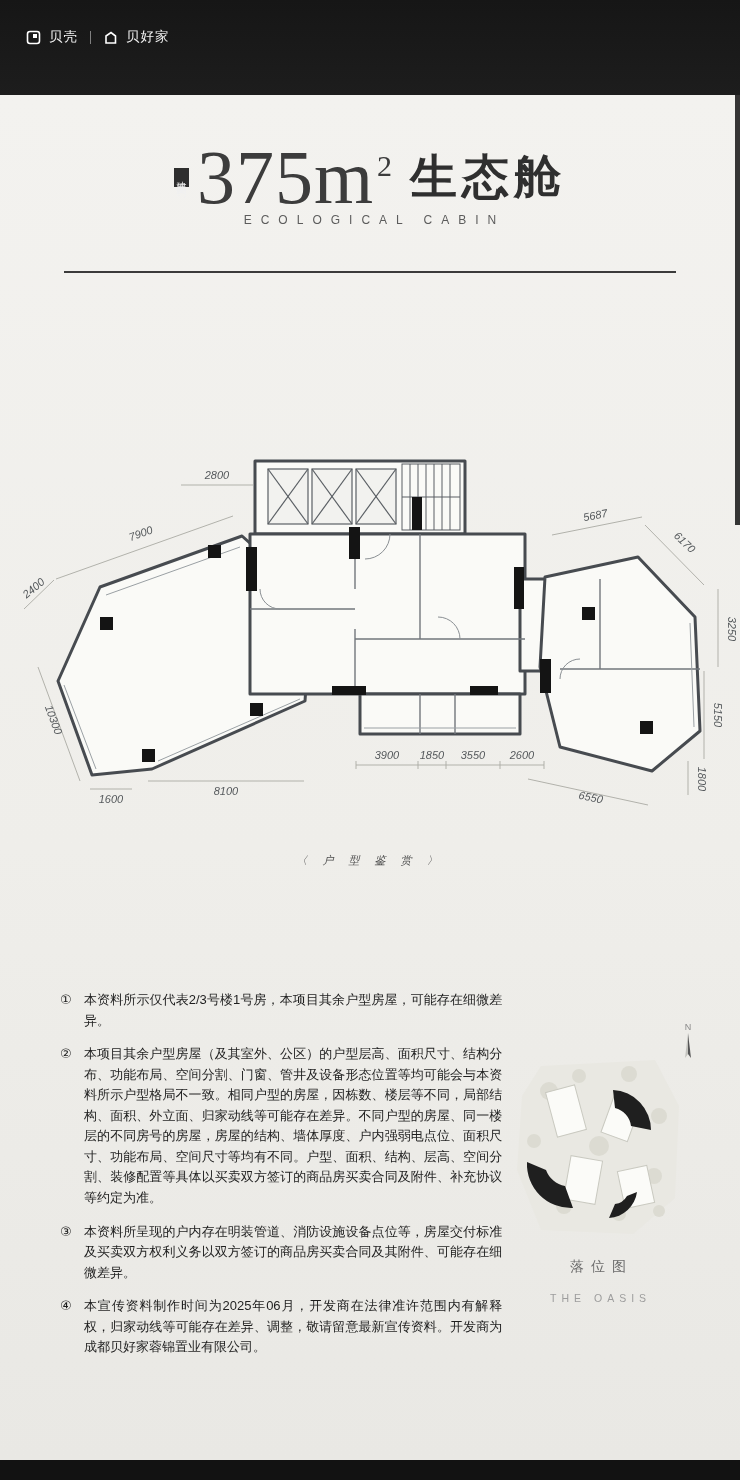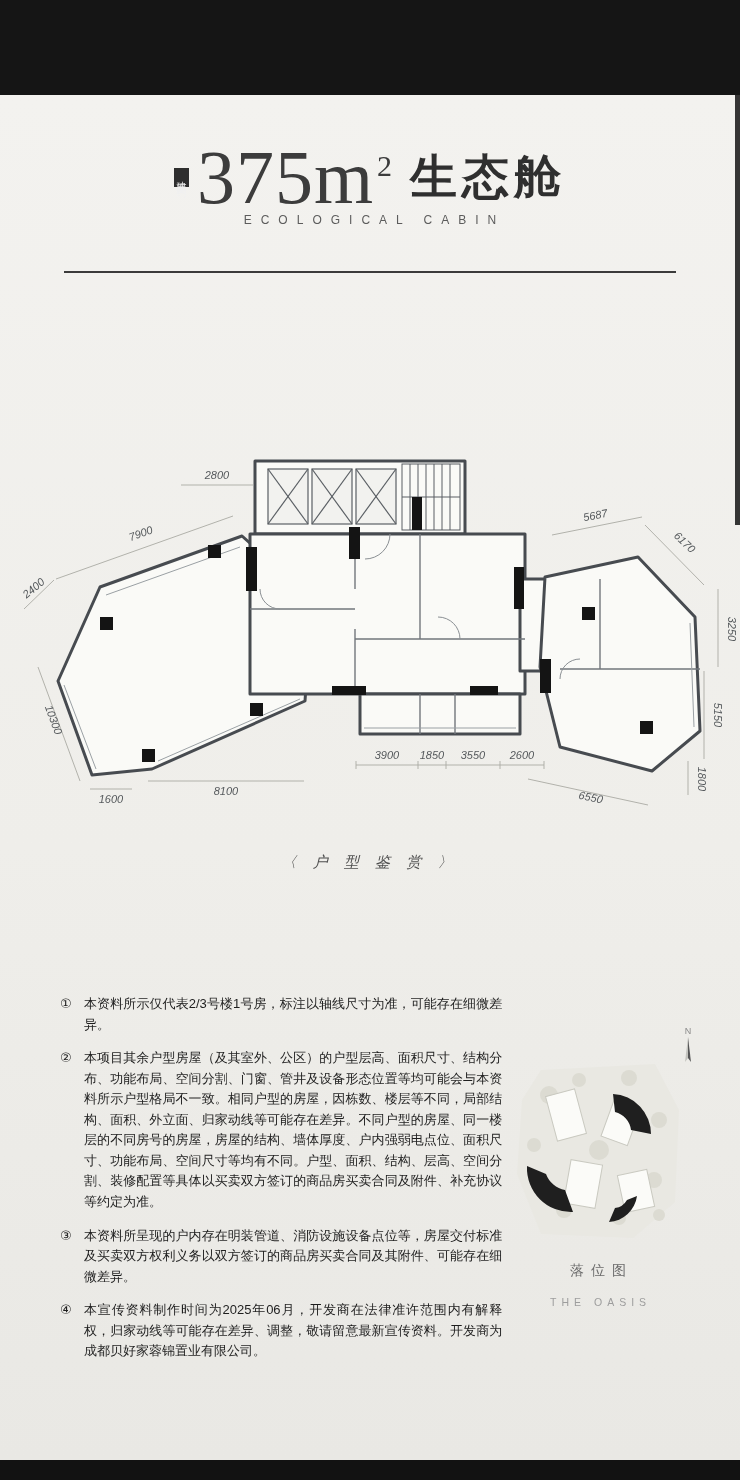--- a/index.html
+++ b/index.html
@@ -29,21 +29,21 @@
               align-self:flex-start; margin:8px 4px 0 3px; }
   .area-name { font-family:"Liberation Serif","DejaVu Serif",serif; font-size:47px; font-weight:700;
                color:#2f2f2f; letter-spacing:5px; margin-left:14px; }
   .subtitle-en { font-size:12px; letter-spacing:9px; color:#5c5c5c; text-indent:9px; }
   .tagline { margin-top:19px; font-size:21px; font-weight:600; letter-spacing:3px; color:#cf382c; }
   .divider { margin:44px 64px 0 64px; border-top:2px solid #3b3b3b; }
 
   
   .plan-wrap { margin-top:166px; position:relative;font-style:italic; }
   .plan-svg { display:block; width:740px; height:400px; }
-  .plan-caption { margin-top:14px; text-align:center; font-size:15px; letter-spacing:6px; color:#4f4f4f; }
+  .plan-caption { margin-top:14px; text-align:center; font-size:11px; letter-spacing:6px; color:#4f4f4f; }
 
   
   .lower { display:flex; margin-top:122px; padding:0 46px 0 60px; }
   .notes-list { width:452px; }
   .note { display:flex; margin-bottom:13px; font-size:13px; line-height:1.58; color:#1e1e1e;
           text-align:justify; }
   .note-num { flex:0 0 24px; }
   .note-text { flex:1; }
 
   .sitemap-col { margin-left:auto; width:196px; position:relative; margin-top:46px; text-align:center; }
@@ -57,20 +57,34 @@
   .bottombar { position:absolute; left:0; right:0; bottom:0; height:20px; background:#121212; }
 
   
   text.dim { font-family:"Liberation Sans","DejaVu Sans",sans-serif; font-size:11px; fill:#55595c; }
 </style>
 </head>
 <body>
 
 <div class="page">
 
+  <div class="topbar">
+    <div class="brand-row">
+      <svg width="15" height="15">
+        <rect x="1.5" y="1.5" width="12" height="12" rx="2.5" fill="none" stroke="#fff" stroke-width="1.6"></rect>
+        <rect x="7" y="4" width="4" height="4" fill="#fff"></rect>
+      </svg>
+      <span class="brand-text">贝壳</span>
+      <span class="logo-sep"></span>
+      <svg width="15" height="15">
+        <path d="M3 13 V6 L8 2.5 L12.5 6 V13 Z" fill="none" stroke="#fff" stroke-width="1.6"></path>
+      </svg>
+      <span class="brand-text">贝好家</span>
+    </div>
+  </div>
 
   <div class="content">
     <div class="edge-shadow"></div>
 
     <div class="hero">
       <div class="hero-title">
         <span class="mianji-badge">建面约</span>
         <span class="area-num">375m</span>
         <span class="area-sup">2</span>
         <span class="area-name">生态舱</span>
@@ -197,21 +211,21 @@
           <text class="dim" x="590" y="362" transform="rotate(12 590 362)">6550</text>
         </g>
       </svg>
       <div class="plan-caption">〈 户 型 鉴 赏 〉</div>
     </div>
 
     <div class="lower">
       <div class="notes-list">
         <div class="note">
           <span class="note-num">①</span>
-          <span class="note-text">本资料所示仅代表2/3号楼1号房，标注以轴线尺寸为准，可能存在细微差异。</span>
+          <span class="note-text">本资料所示仅代表2/3号楼1号房，本项目其余户型房屋，可能存在细微差异。</span>
         </div>
         <div class="note">
           <span class="note-num">②</span>
           <span class="note-text">本项目其余户型房屋（及其室外、公区）的户型层高、面积尺寸、结构分布、功能布局、空间分割、门窗、管井及设备形态位置等均可能会与本资料所示户型格局不一致。相同户型的房屋，因栋数、楼层等不同，局部结构、面积、外立面、归家动线等可能存在差异。不同户型的房屋、同一楼层的不同房号的房屋，房屋的结构、墙体厚度、户内强弱电点位、面积尺寸、功能布局、空间尺寸等均有不同。户型、面积、结构、层高、空间分割、装修配置等具体以买卖双方签订的商品房买卖合同及附件、补充协议等约定为准。</span>
         </div>
         <div class="note">
           <span class="note-num">③</span>
           <span class="note-text">本资料所呈现的户内存在明装管道、消防设施设备点位等，房屋交付标准及买卖双方权利义务以双方签订的商品房买卖合同及其附件、可能存在细微差异。</span>
         </div>
         <div class="note">

